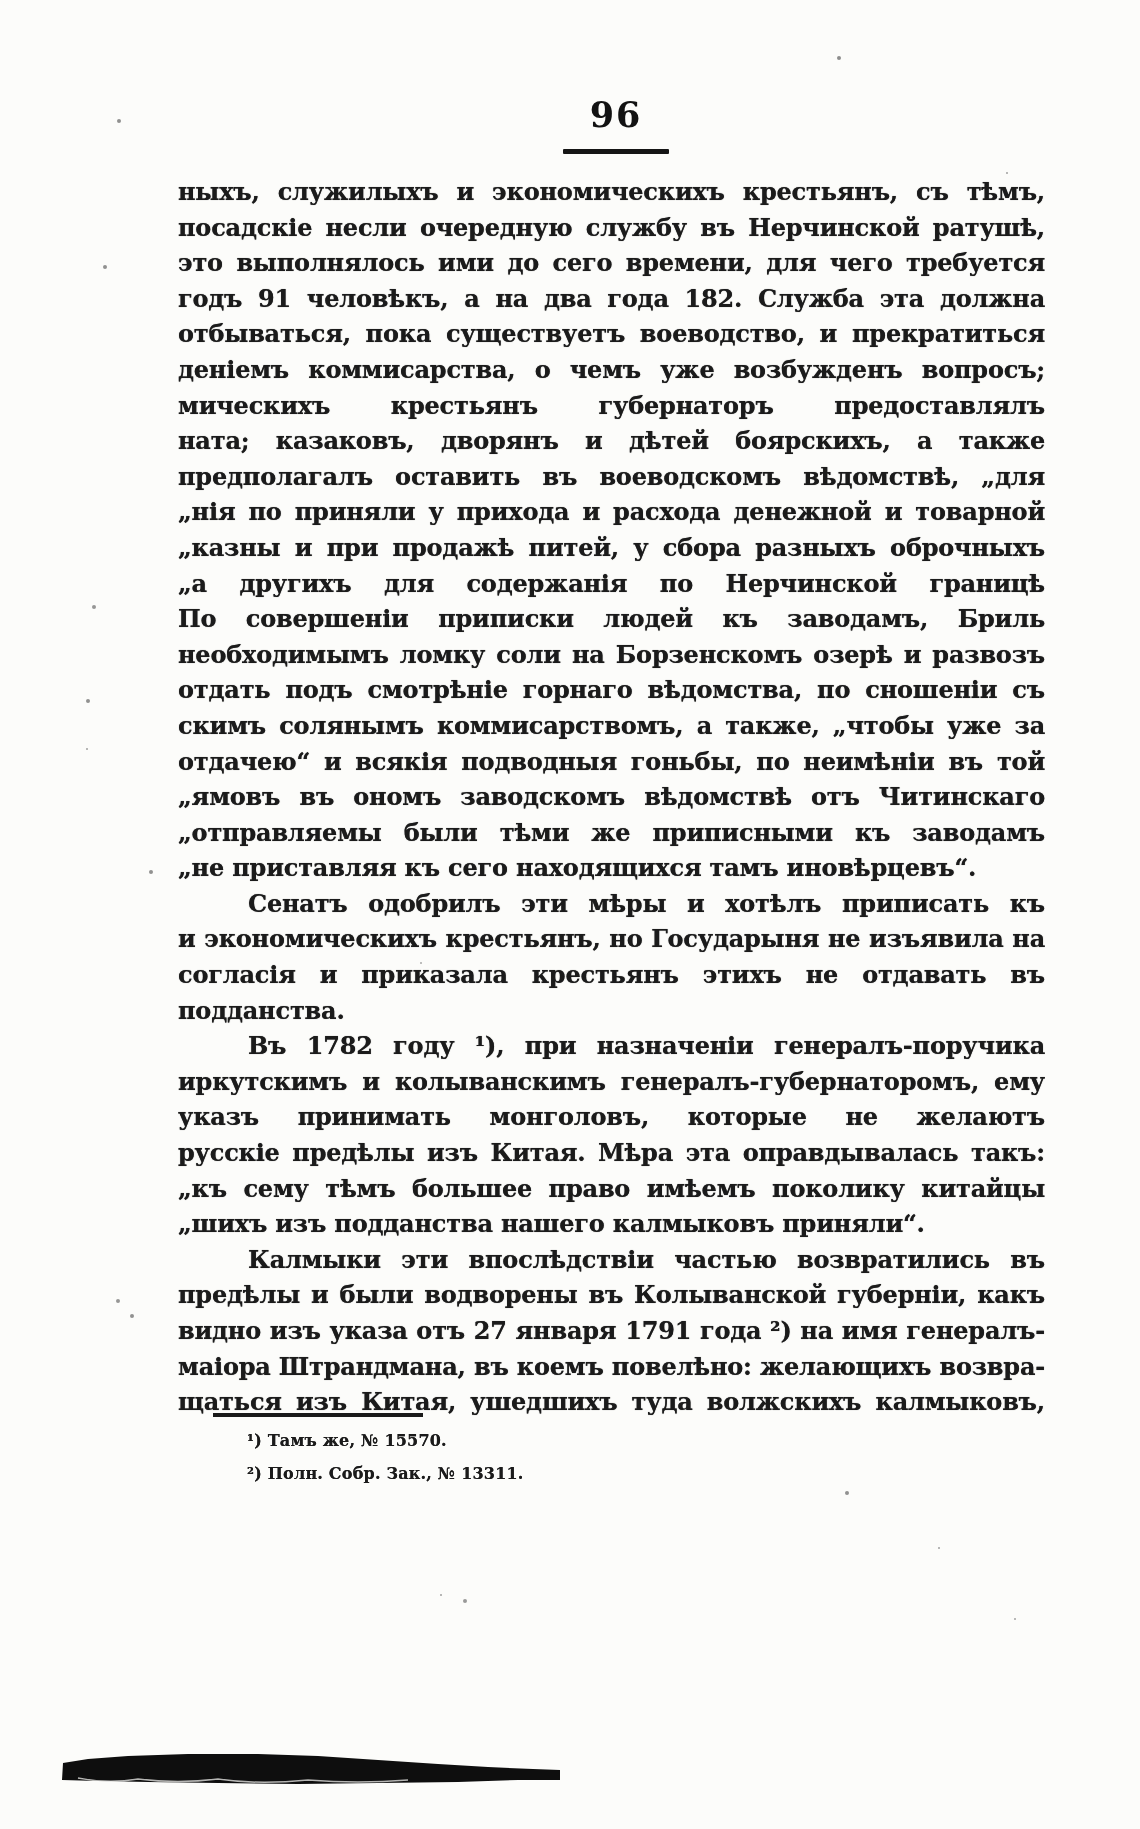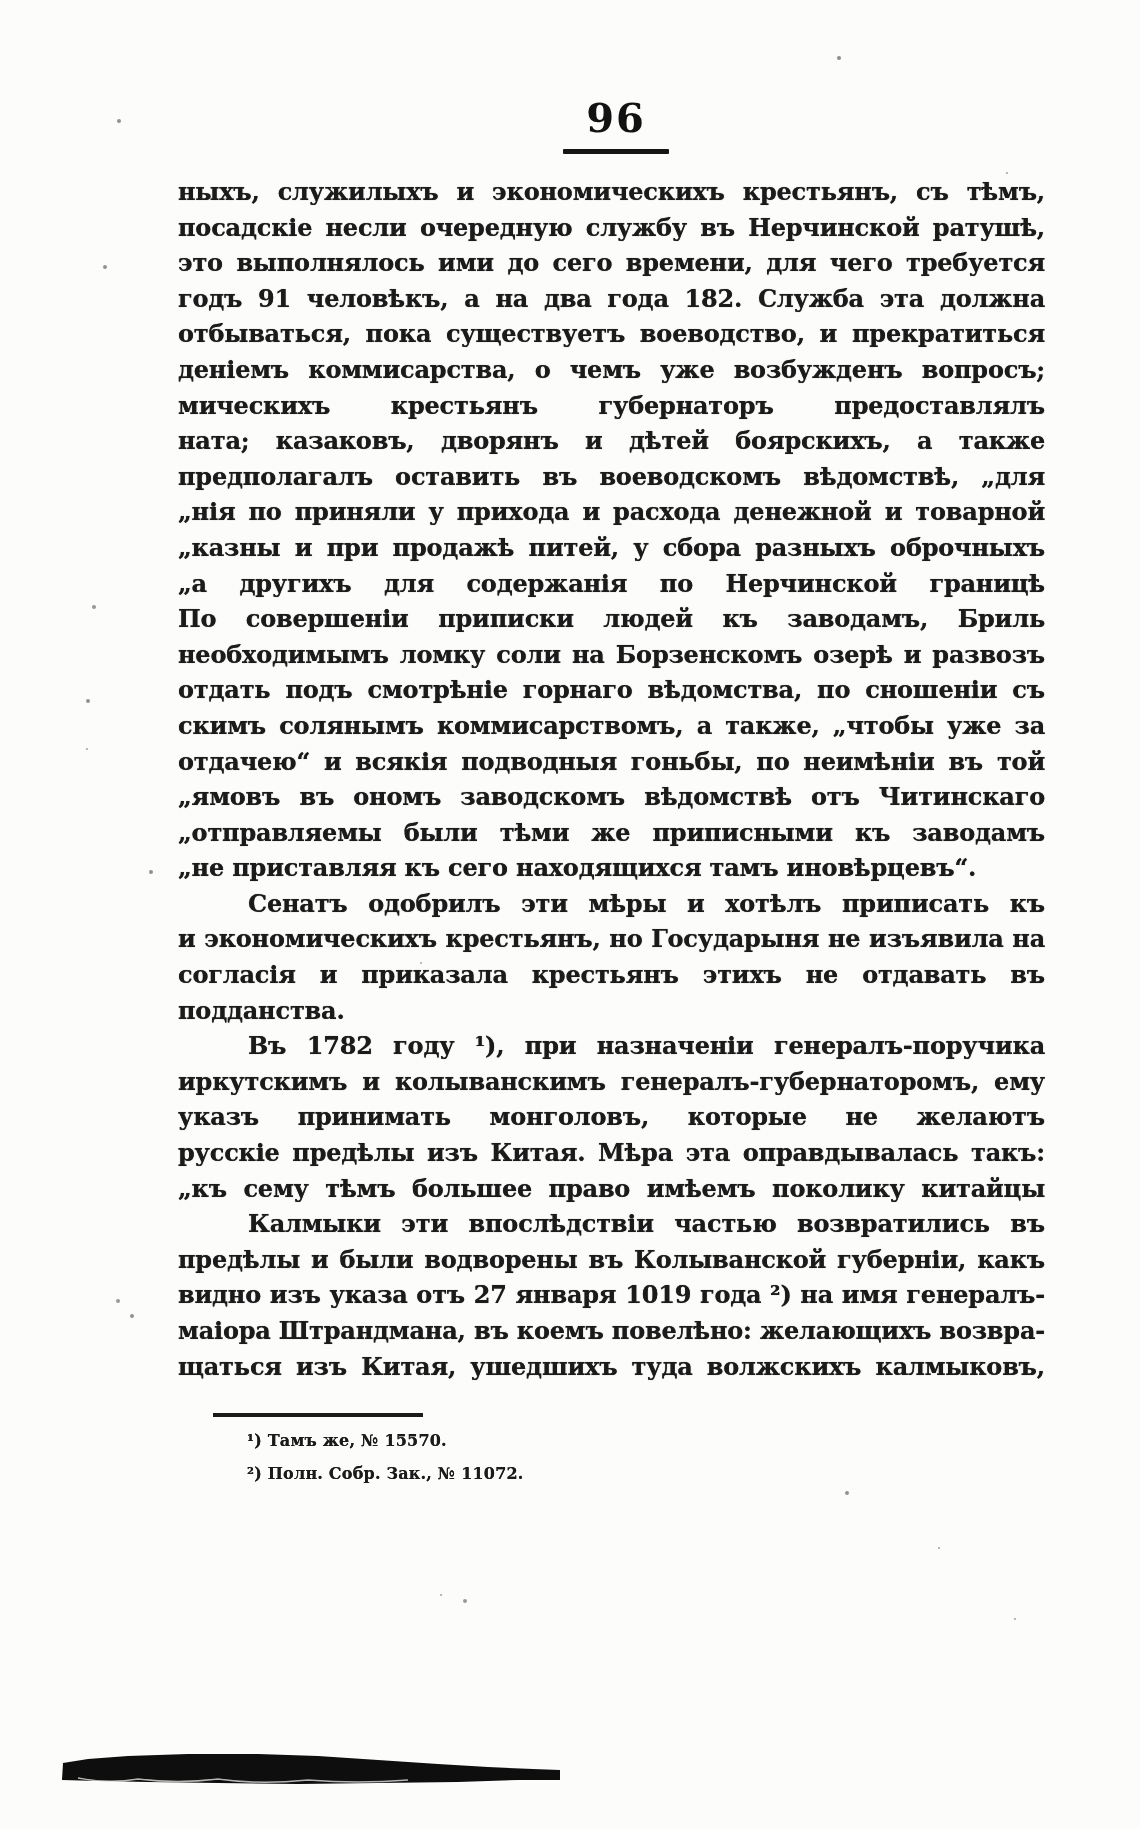--- a/index.html
+++ b/index.html
@@ -14,21 +14,21 @@
     font-family: "DejaVu Serif", serif;
     color: #1b1b1b;
     overflow: hidden;
   }
   .page-number {
     position: absolute;
     top: 94px;
     left: 562px;
     width: 108px;
     text-align: center;
-    font-size: 40px;
+    font-size: 35px;
     font-weight: bold;
     letter-spacing: 2px;
     color: #121212;
   }
   .page-number-rule {
     position: absolute;
     top: 149px;
     left: 563px;
     width: 106px;
     height: 5px;
@@ -144,32 +144,33 @@
       <div class="line no-just">„не приставляя къ сего находящихся тамъ иновѣрцевъ“.</div>
       <div class="line indent">Сенатъ одобрилъ эти мѣры и хотѣлъ приписать къ заводамъ</div>
       <div class="line">и экономическихъ крестьянъ, но Государыня не изъявила на то</div>
       <div class="line">согласія и приказала крестьянъ этихъ не отдавать въ заводское</div>
       <div class="line no-just">подданства.</div>
       <div class="line indent">Въ 1782 году ¹), при назначеніи генералъ-поручика Якобія</div>
       <div class="line">иркутскимъ и колыванскимъ генералъ-губернаторомъ, ему данъ</div>
       <div class="line">указъ принимать монголовъ, которые не желаютъ переселяться въ</div>
       <div class="line">русскіе предѣлы изъ Китая. Мѣра эта оправдывалась такъ: „Мы</div>
       <div class="line">„къ сему тѣмъ большее право имѣемъ поколику китайцы ушед-</div>
+      <div class="line no-just">„шихъ изъ подданства нашего калмыковъ приняли“.</div>
       <div class="line indent">Калмыки эти впослѣдствіи частью возвратились въ россійскіе</div>
       <div class="line">предѣлы и были водворены въ Колыванской губерніи, какъ это</div>
-      <div class="line">видно изъ указа отъ 27 января 1019 года ²) на имя генералъ-</div>
+      <div class="line">видно изъ указа отъ 27 января 1791 года ²) на имя генералъ-</div>
       <div class="line">маіора Штрандмана, въ коемъ повелѣно: желающихъ возвра-</div>
       <div class="line">щаться изъ Китая, ушедшихъ туда волжскихъ калмыковъ, не</div>
     </main>
 
   <div class="footnote-rule"></div>
 
   <div class="footnotes">
       <div class="fn-line">¹) Тамъ же, № 15570.</div>
-      <div class="fn-line">²) Полн. Собр. Зак., № 11072.</div>
+      <div class="fn-line">²) Полн. Собр. Зак., № 13311.</div>
     </div>
 
   <svg class="bottom-bar" viewBox="0 0 520 36" aria-hidden="true">
     <polygon fill="#0e0e0e" points="
       4,30 5,13 30,9 70,6 130,4 200,4 260,6 320,10 380,14 430,17 475,19 502,20
       502,30 460,30 400,32 320,33 240,34 160,33 90,32 40,31"></polygon>
     <path d="M20,28 q30,6 60,1 q40,5 80,0 q40,6 90,1 q50,4 100,0" stroke="#fcfcfa" stroke-width="1.5" fill="none" opacity="0.7"></path>
   </svg>
 
   <div class="scan-noise"></div>

